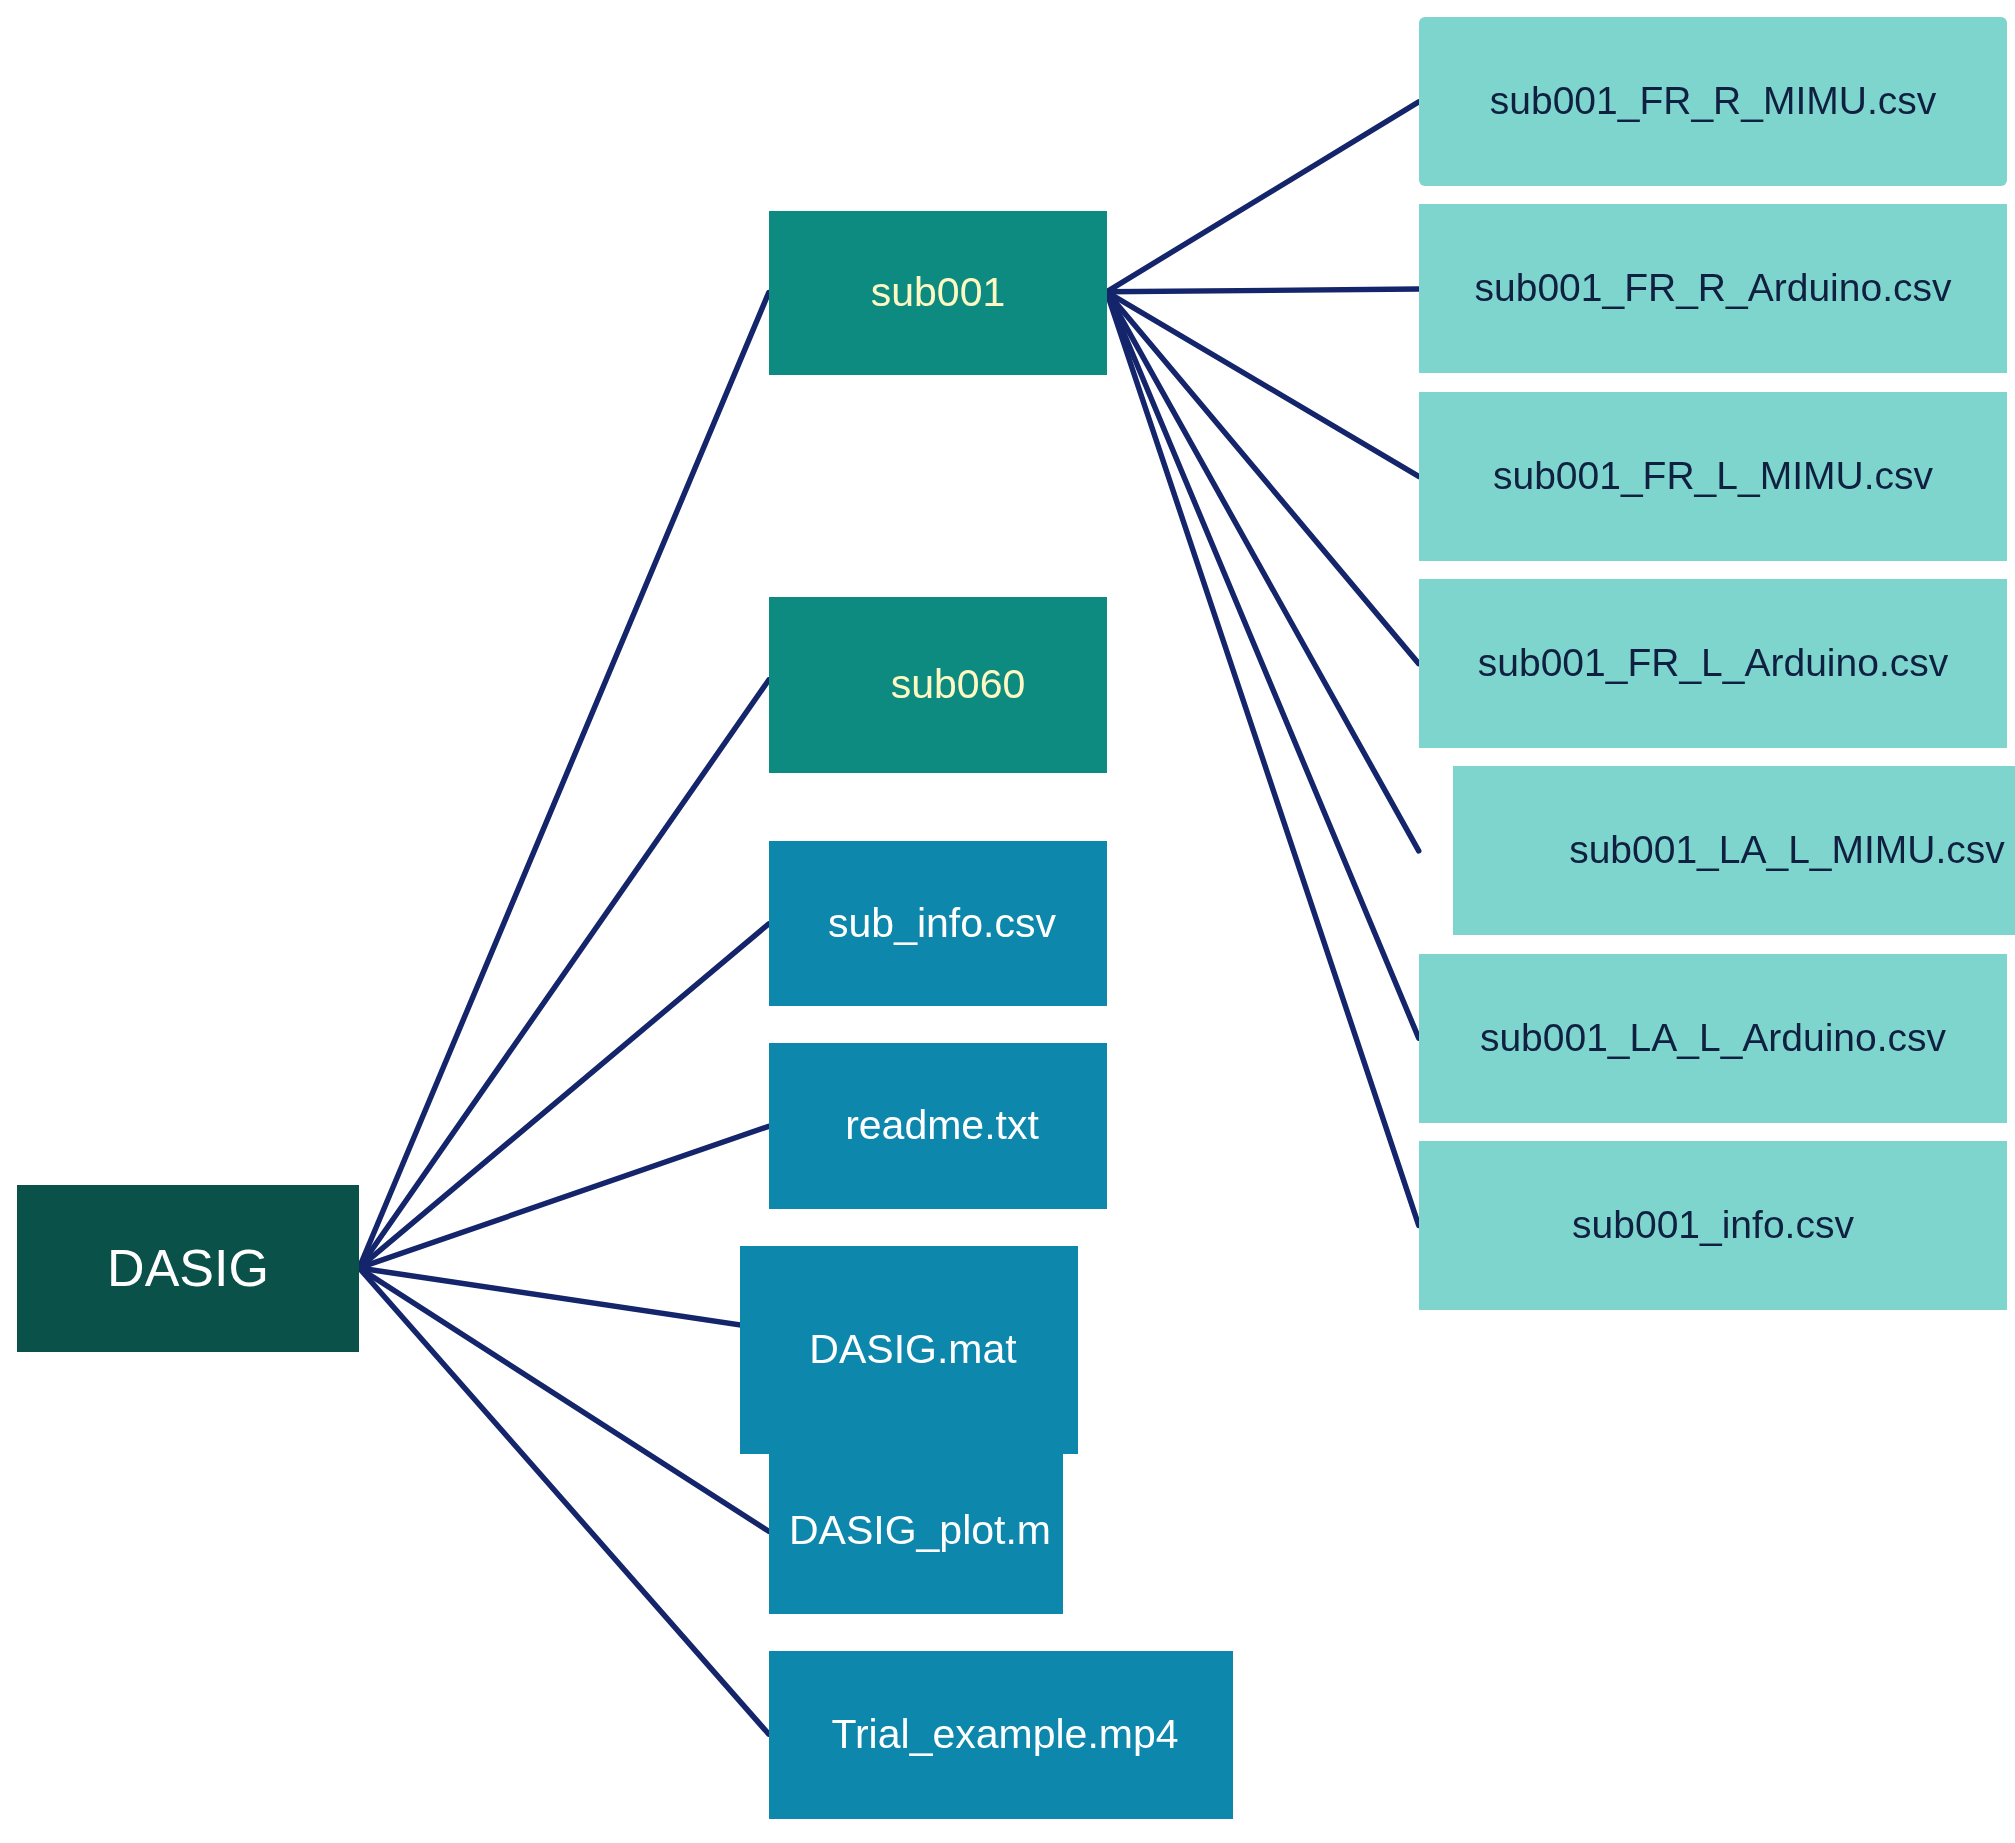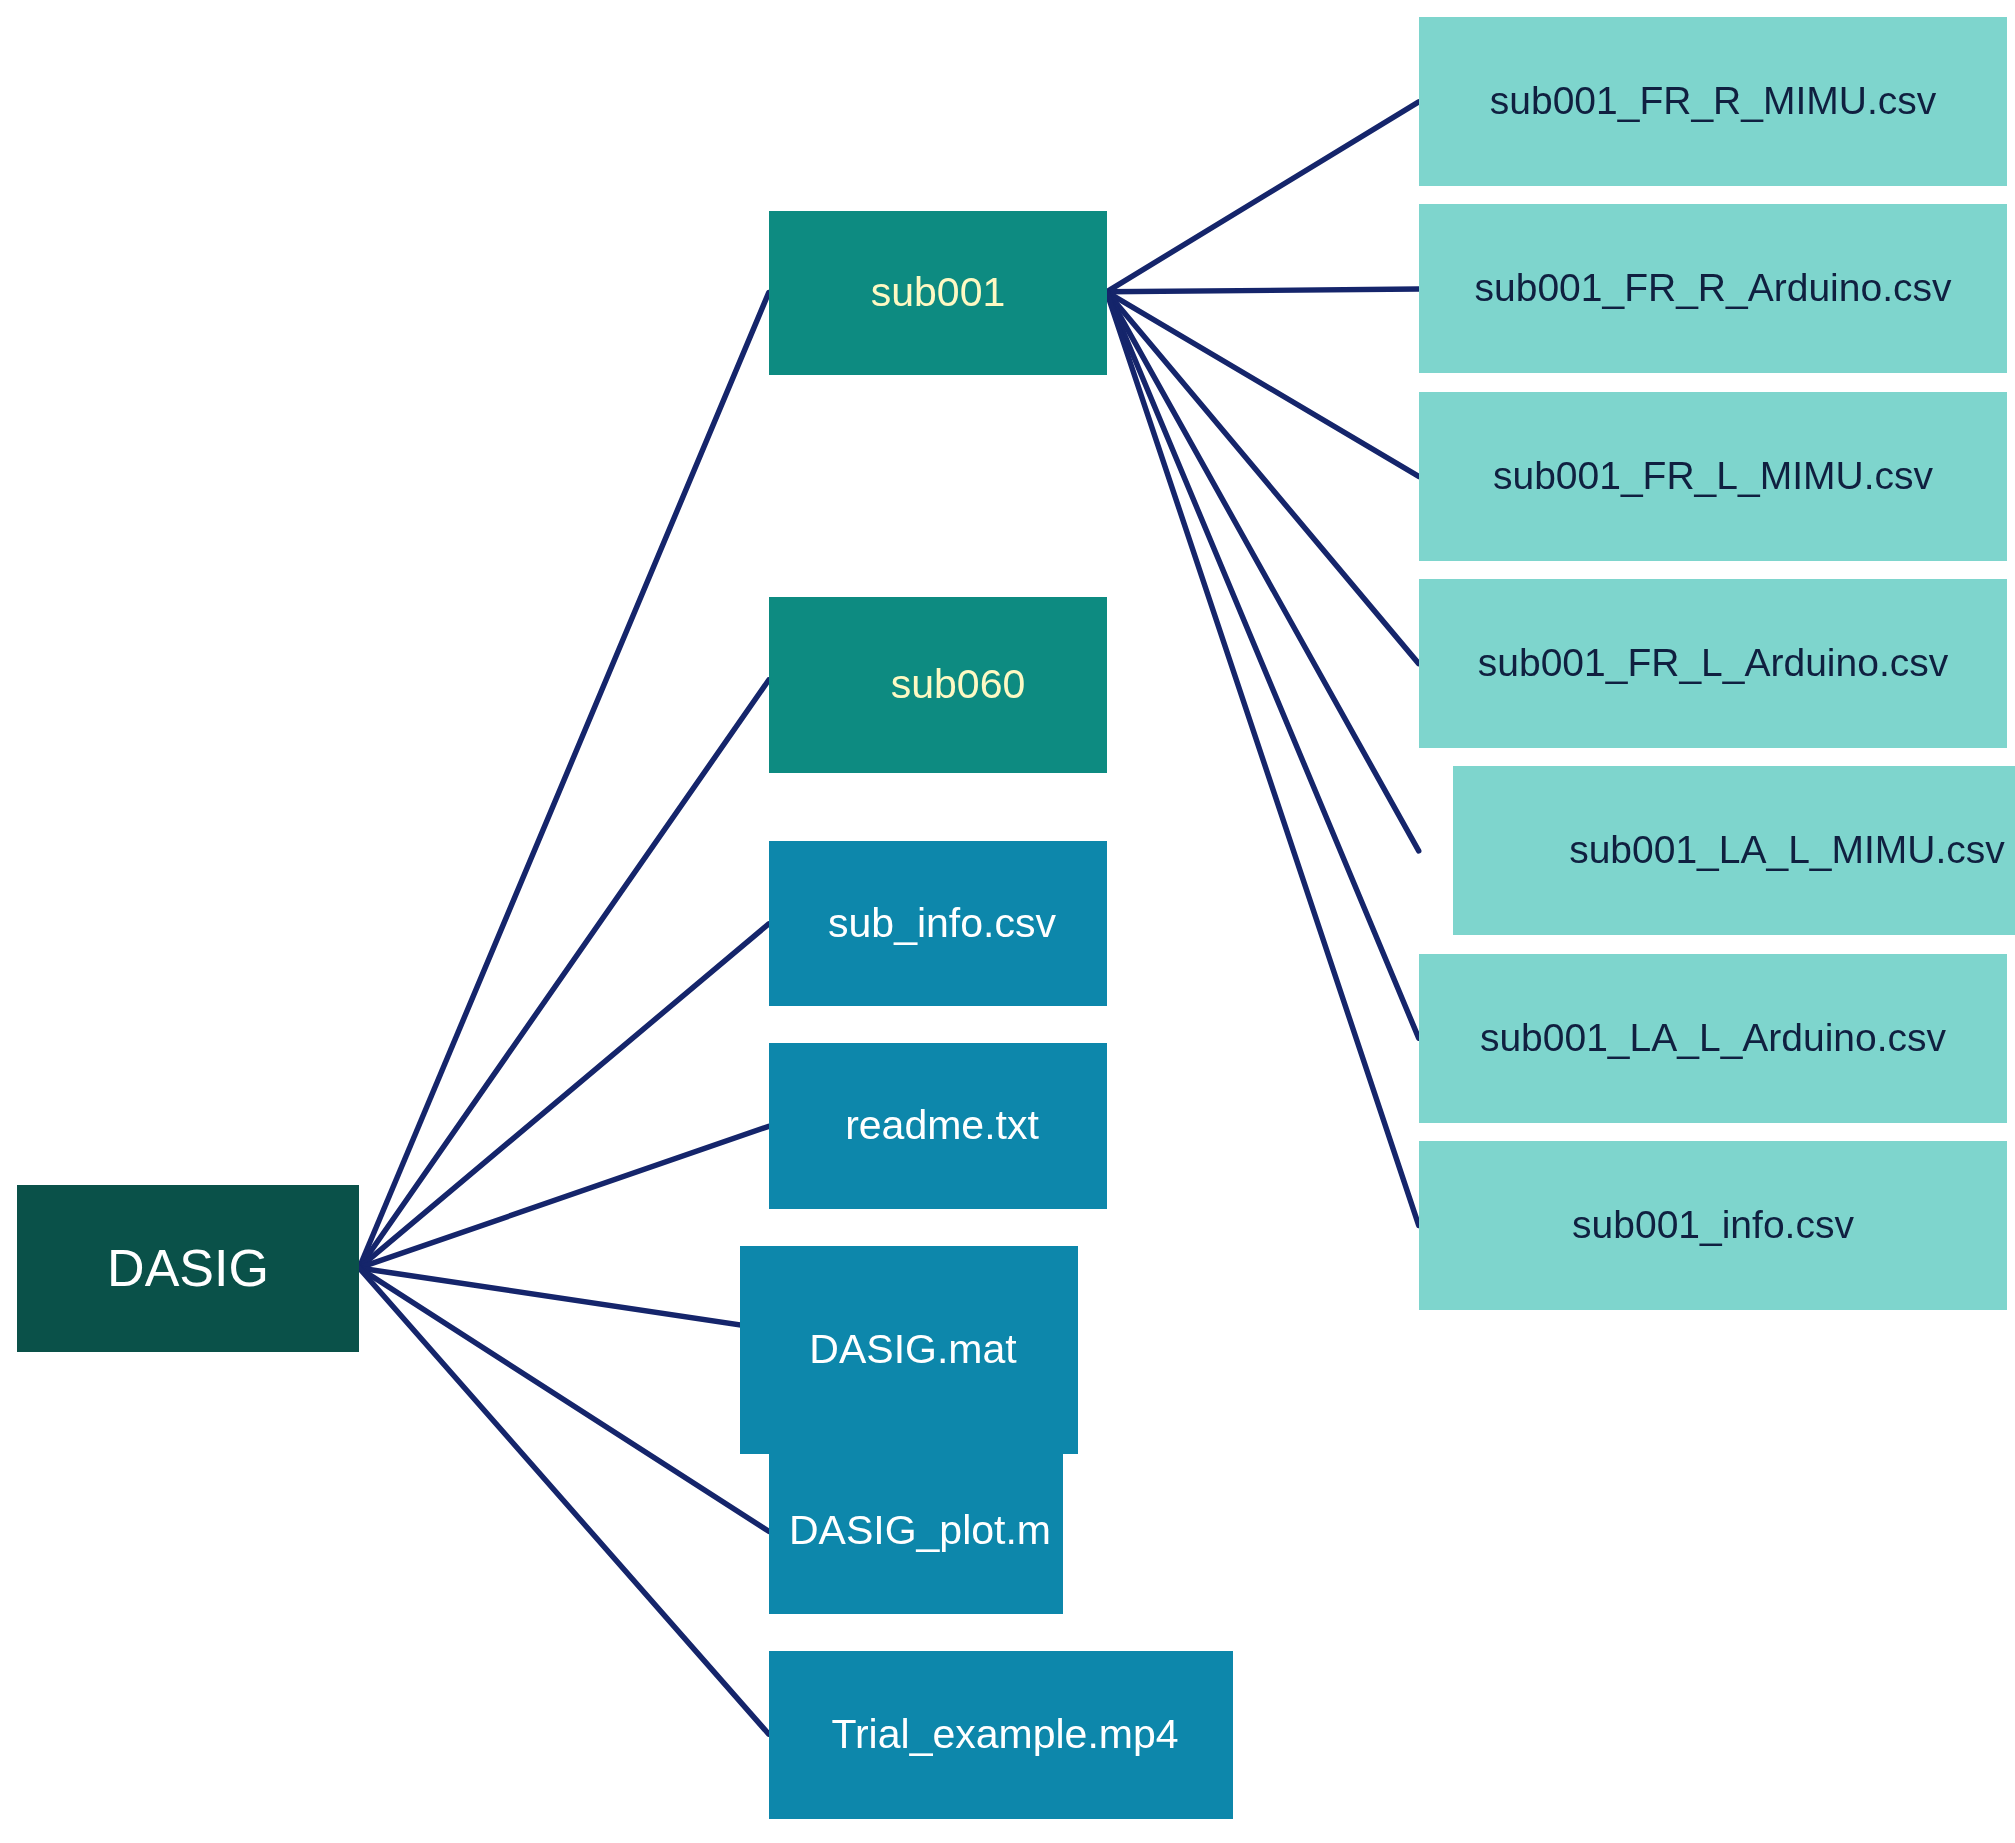--- a/index.html
+++ b/index.html
@@ -61,21 +61,21 @@
         <span class="lbl">DASIG.mat</span>
       </div>
       <div class="node file" style="left: 769px; top: 1448px; width: 294px; height: 166px;">
         <span class="lbl">DASIG_plot.m</span>
       </div>
       <div class="node file" style="left: 769px; top: 1651px; width: 464px; height: 168px; justify-content: flex-end;">
         <span class="lbl">Trial_example.mp4</span>
       </div>
     </div>
   <div id="level2-layer">
-      <div class="node leaf" style="left: 1419px; top: 17px; width: 588px; height: 169px;">
+      <div class="node leaf" style="left: 1419px; top: 17px; width: 588px; height: 169px; border-radius: 6px;">
         <span class="lbl">sub001_FR_R_MIMU.csv</span>
       </div>
       <div class="node leaf" style="left: 1419px; top: 204px; width: 588px; height: 169px;">
         <span class="lbl">sub001_FR_R_Arduino.csv</span>
       </div>
       <div class="node leaf" style="left: 1419px; top: 392px; width: 588px; height: 169px; align-items: center;">
         <span class="lbl">sub001_FR_L_MIMU.csv</span>
       </div>
       <div class="node leaf" style="left: 1419px; top: 579px; width: 588px; height: 169px;">
         <span class="lbl">sub001_FR_L_Arduino.csv</span>

